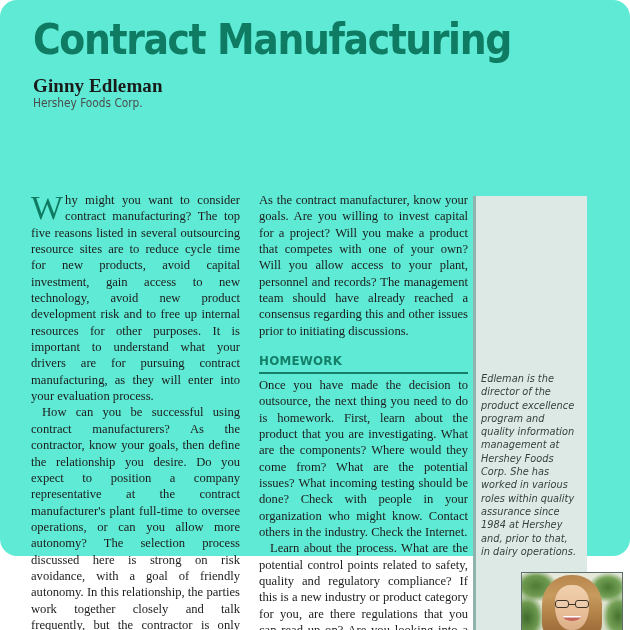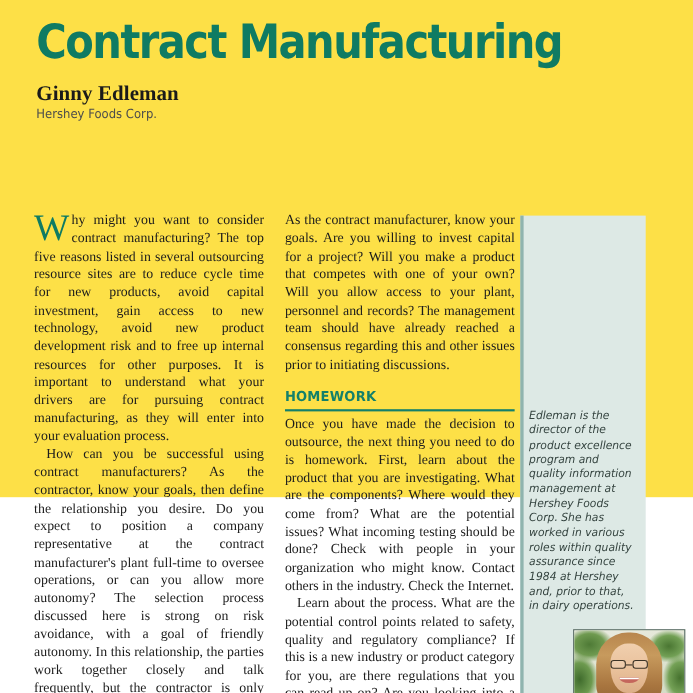--- a/index.html
+++ b/index.html
@@ -14,22 +14,23 @@
     overflow: hidden;
     font-family: "Liberation Serif", "DejaVu Serif", serif;
     color: #1d1d1d;
     position: relative;
   }
 
   #page {
     position: absolute;
     inset: 0;
     width: 630px;
-    height: 452px;
-    background: #fde047;
+    height: 556px;
+    background: #5eead4;
+    border-radius: 17px;
   }
 
   
   .masthead {
     position: absolute;
     left: 33px;
     top: 16px;
     width: 560px;
   }
   .article-title {

